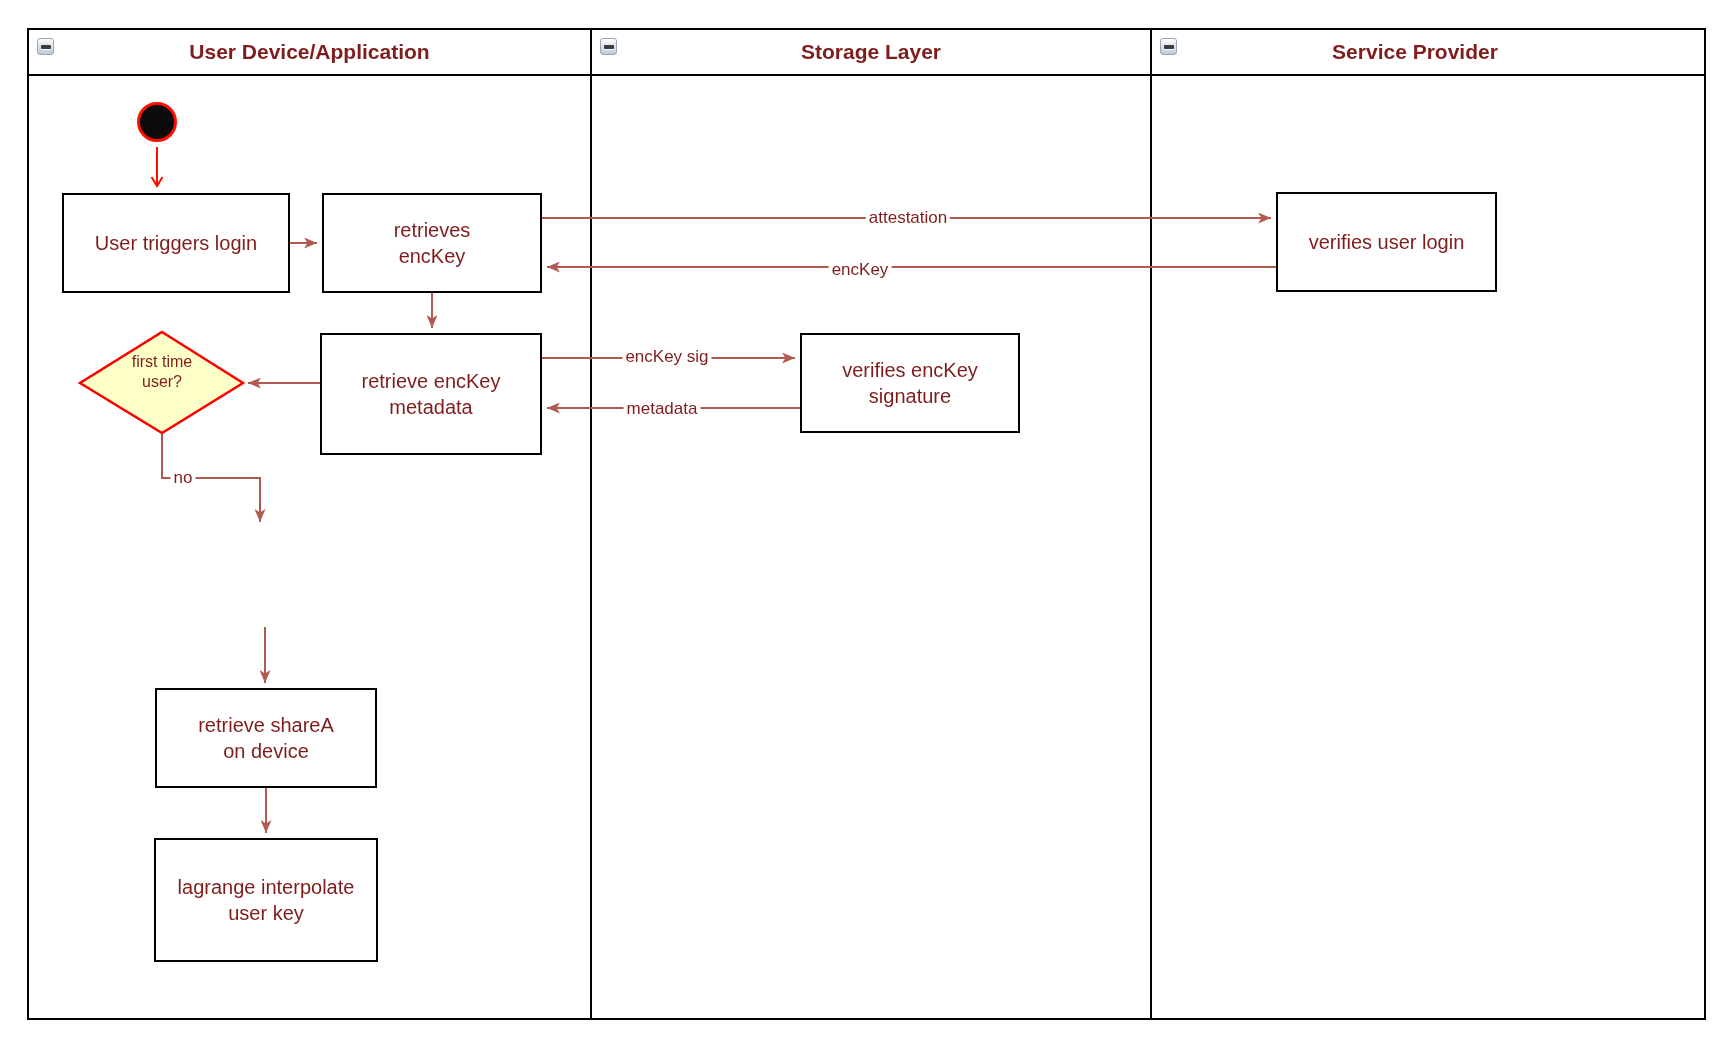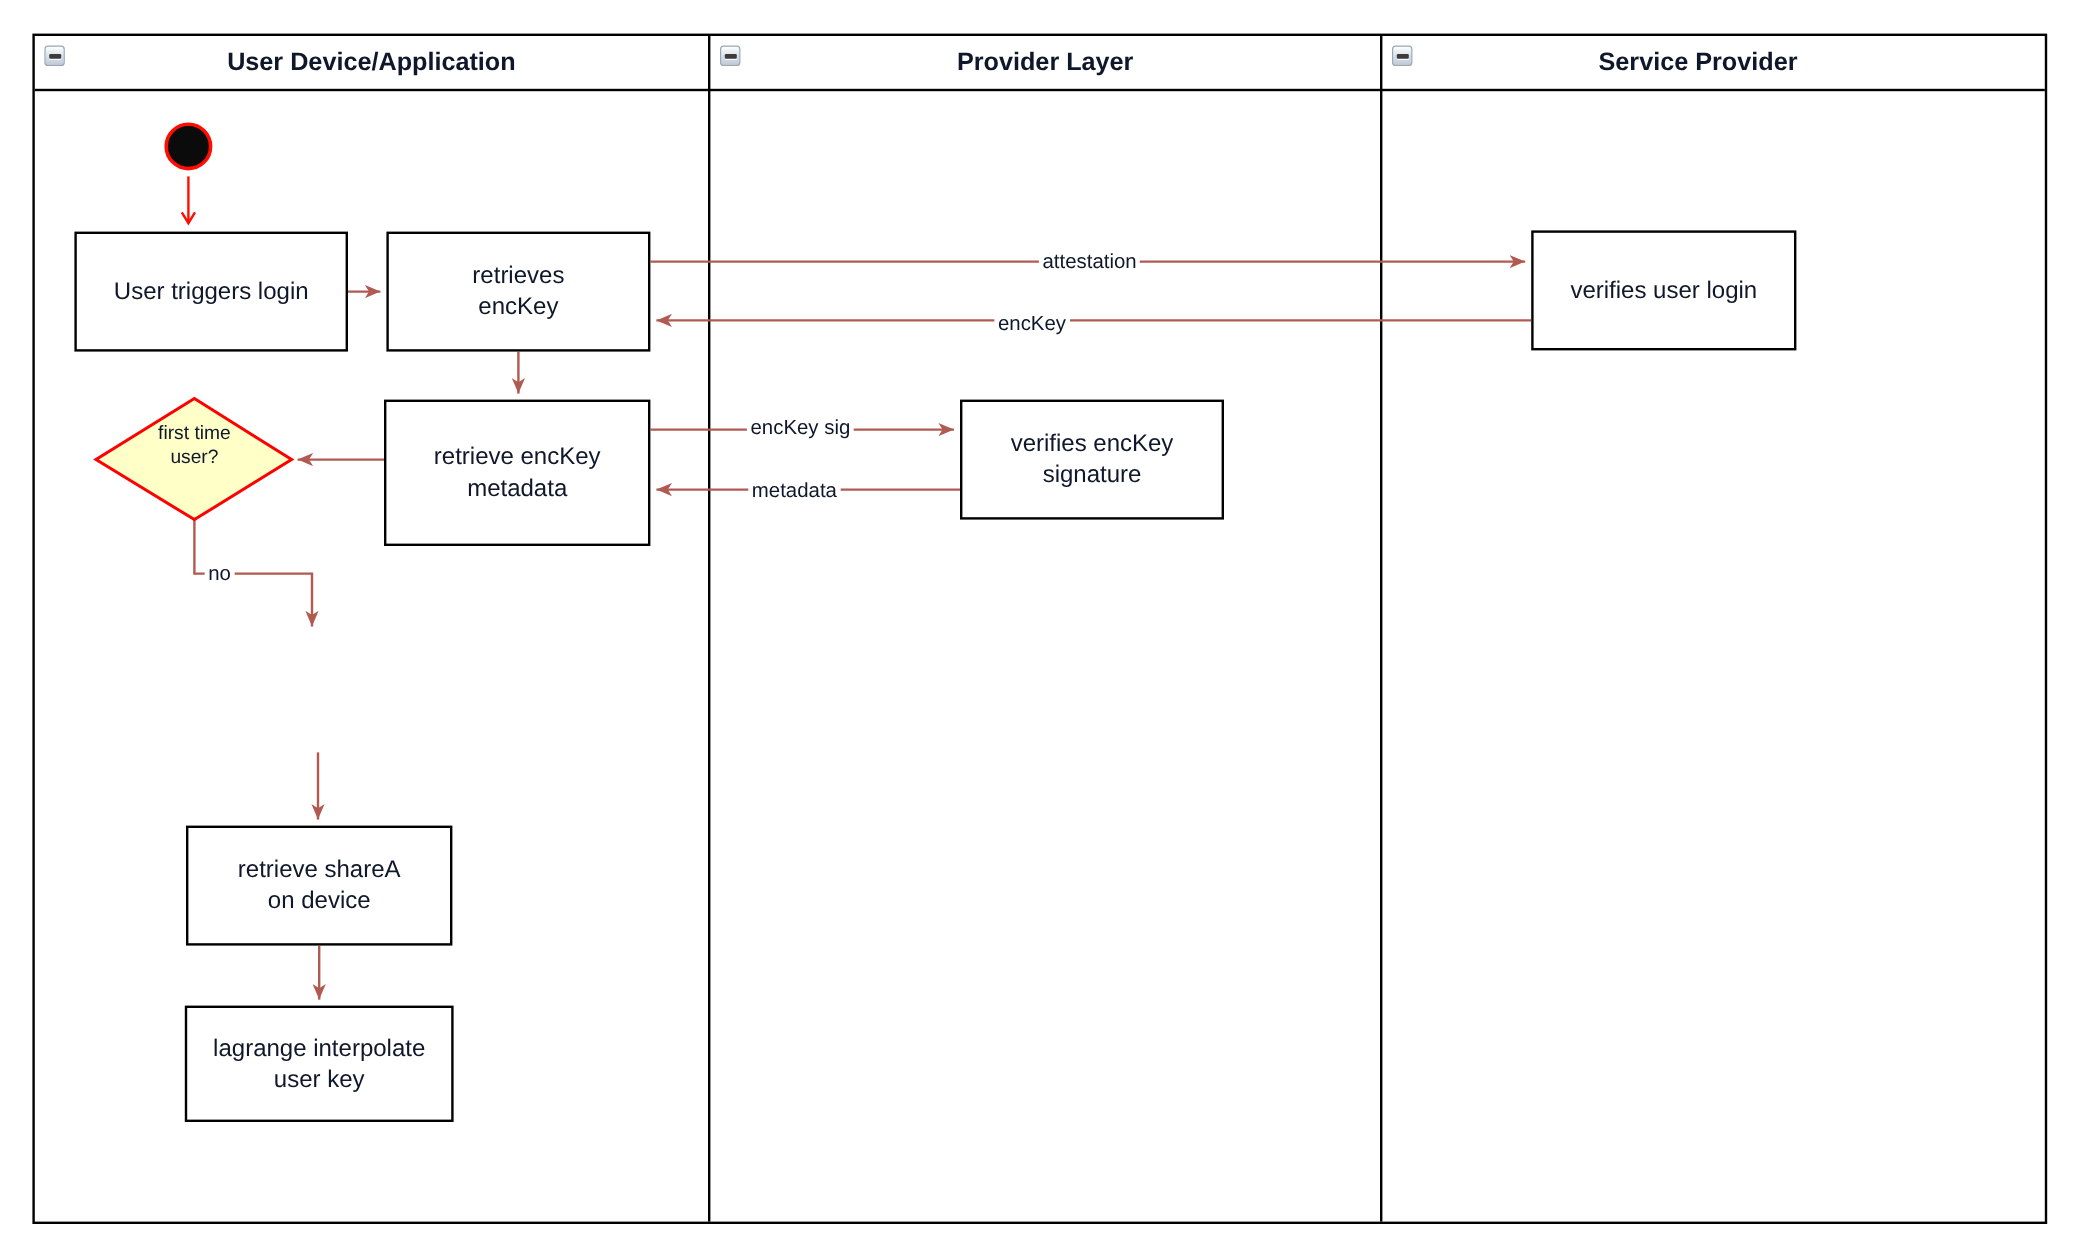--- a/index.html
+++ b/index.html
@@ -1,19 +1,19 @@
 <!DOCTYPE html>
 <html><head>
 <meta charset="utf-8">
 <style>
   html,body { margin:0; padding:0; background:#ffffff; }
   #canvas {
     position:relative; width:1732px; height:1038px;
     background:#ffffff; overflow:hidden;
-    font-family:"Liberation Sans", sans-serif; color:#0f172a;
+    font-family:"Liberation Sans", sans-serif; color:#7f1d1d;
   }
   
   #pool { position:absolute; left:27px; top:28px; width:1675px; height:988px;
           border:2px solid #000; background:#fff; }
   .lane-divider { position:absolute; top:0; width:2px; height:100%; background:#000; }
   #pool-header-line { position:absolute; left:0; top:44px; width:100%; height:2px; background:#000; }
   .lane-title { position:absolute; top:0; height:44px; display:flex; align-items:center;
                 justify-content:center; font-weight:bold; font-size:21px; }
   .collapse { position:absolute; top:8px; width:17px; height:17px; box-sizing:border-box;
               border:1px solid #98a6b6; border-radius:3px;
@@ -39,21 +39,21 @@
 <body>
 
 <div id="canvas">
 
   <div id="pool">
     <div id="pool-header-line"></div>
     <div class="lane-divider" style="left:561px;"></div>
     <div class="lane-divider" style="left:1121px;"></div>
 
     <div class="lane-title" style="left:0; width:561px;">User Device/Application</div>
-    <div class="lane-title" style="left:563px; width:558px;">Provider Layer</div>
+    <div class="lane-title" style="left:563px; width:558px;">Storage Layer</div>
     <div class="lane-title" style="left:1142px; width:488px;">Service Provider</div>
 
     <div class="collapse" style="left:8px;">
         <span class="minus-bar"></span>
       </div>
     <div class="collapse" style="left:571px;">
         <span class="minus-bar"></span>
       </div>
     <div class="collapse" style="left:1131px;">
         <span class="minus-bar"></span>
@@ -88,21 +88,21 @@
 
   <div id="start-node"></div>
 
   <div class="node" style="left:62px;  top:193px; width:228px; height:100px;">User triggers login</div>
   <div class="node" style="left:322px; top:193px; width:220px; height:100px;">retrieves
 encKey</div>
   <div class="node" style="left:320px; top:333px; width:222px; height:122px;">retrieve encKey
 metadata</div>
   <div class="node" style="left:155px; top:688px; width:222px; height:100px;">retrieve shareA
 on device</div>
-  <div class="node" style="left:154px; top:838px; width:224px; height:97px;">lagrange interpolate
+  <div class="node" style="left:154px; top:838px; width:224px; height:124px;">lagrange interpolate
 user key</div>
   <div class="node" style="left:1276px; top:192px; width:221px; height:100px;">verifies user login</div>
   <div class="node" style="left:800px; top:333px; width:220px; height:100px;">verifies encKey
 signature</div>
 
   <div id="diamond-label">first time
 user?</div>
 
   <div class="elabel" style="left:908px; top:218px;">attestation</div>
   <div class="elabel" style="left:860px; top:270px;">encKey</div>

